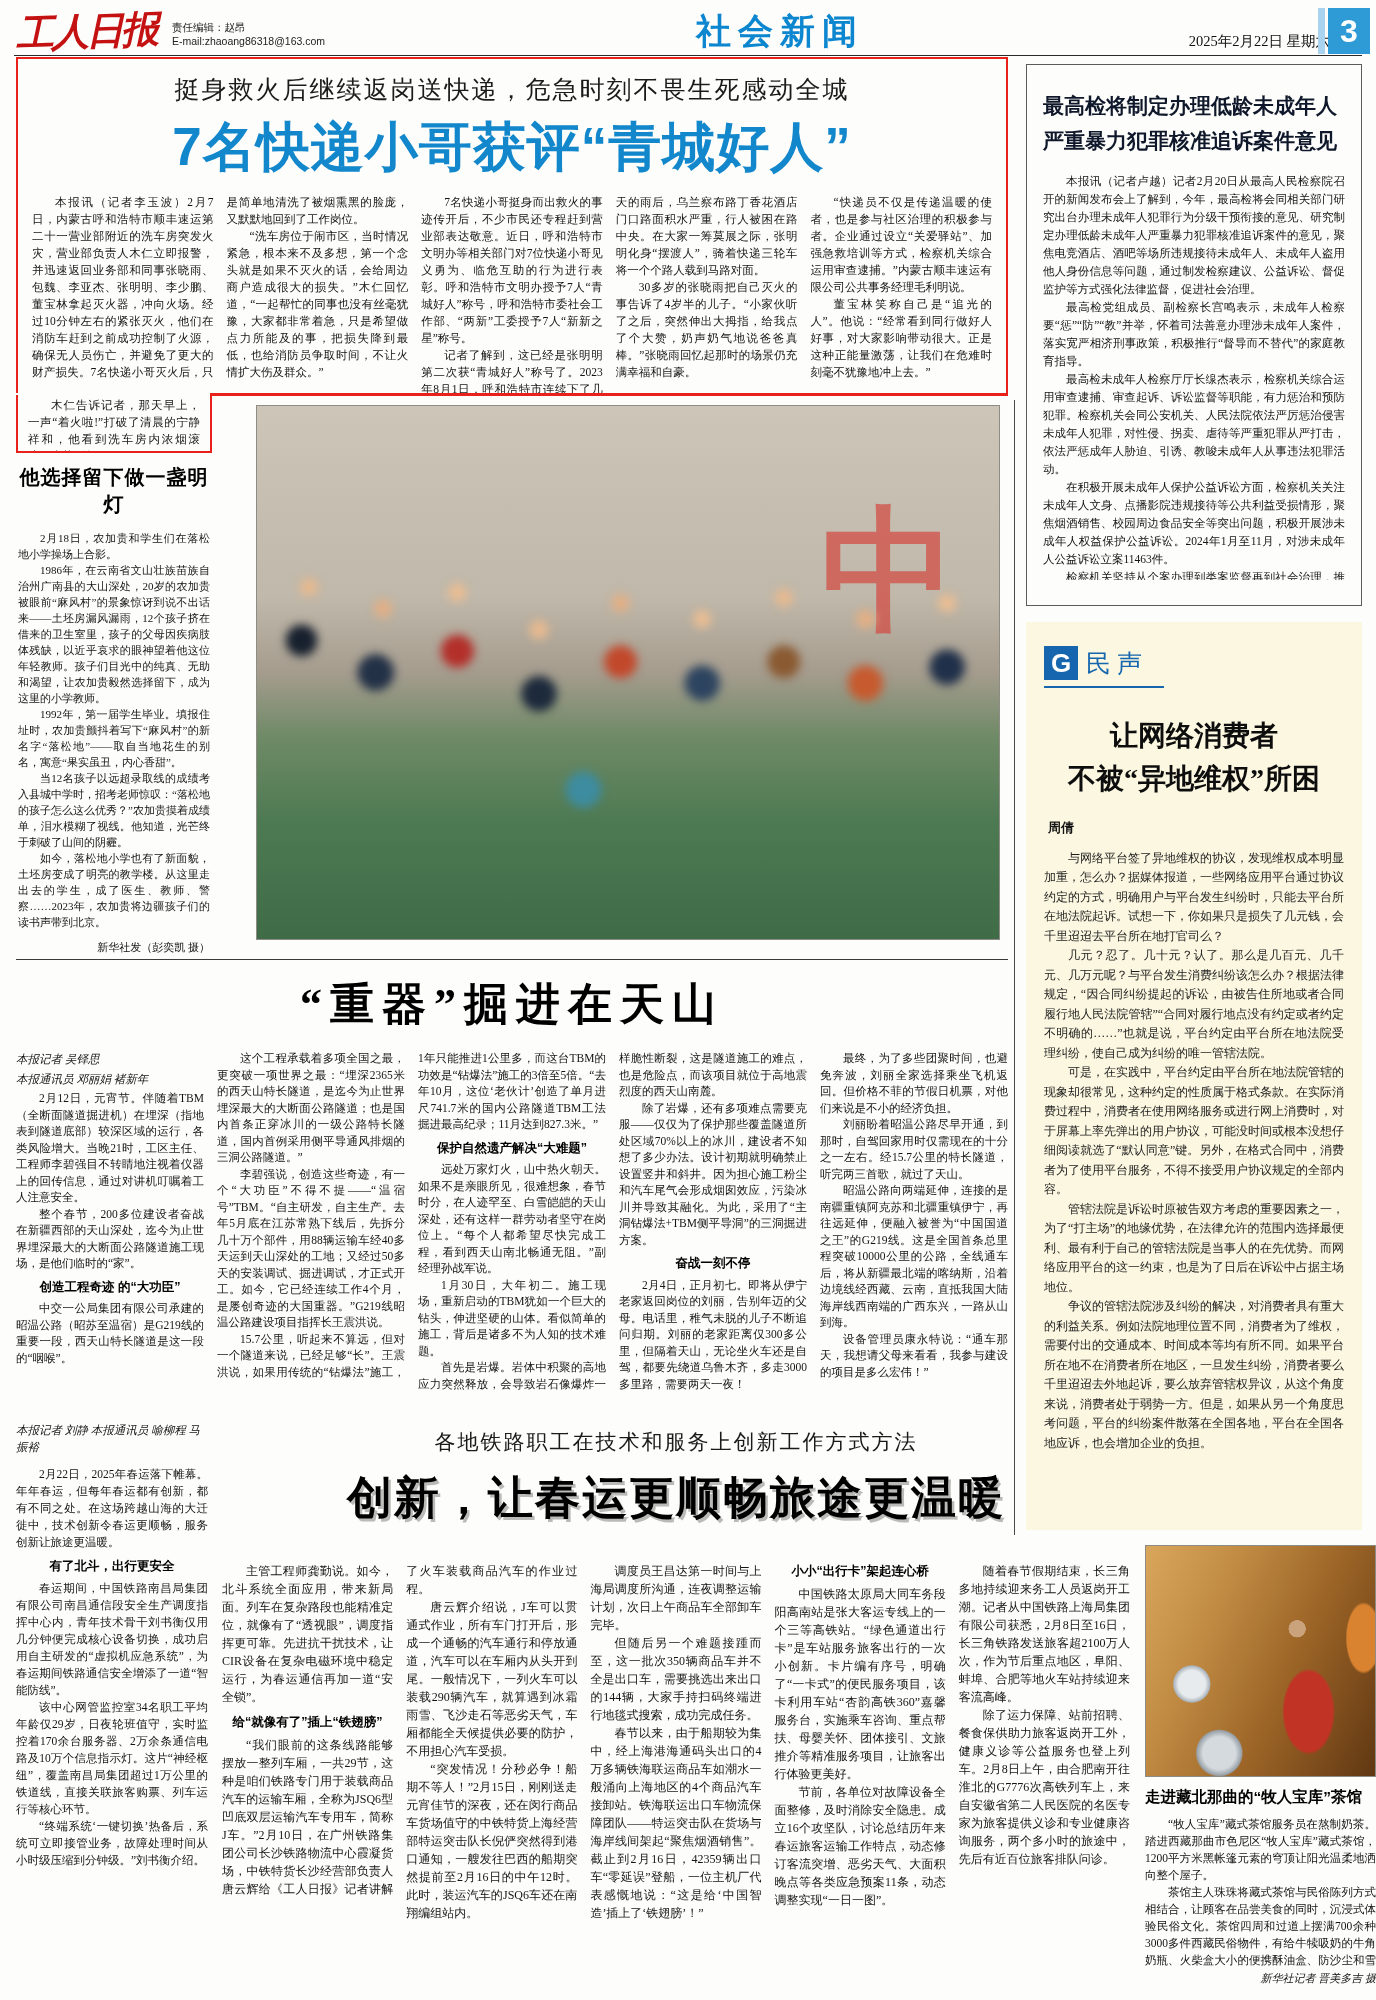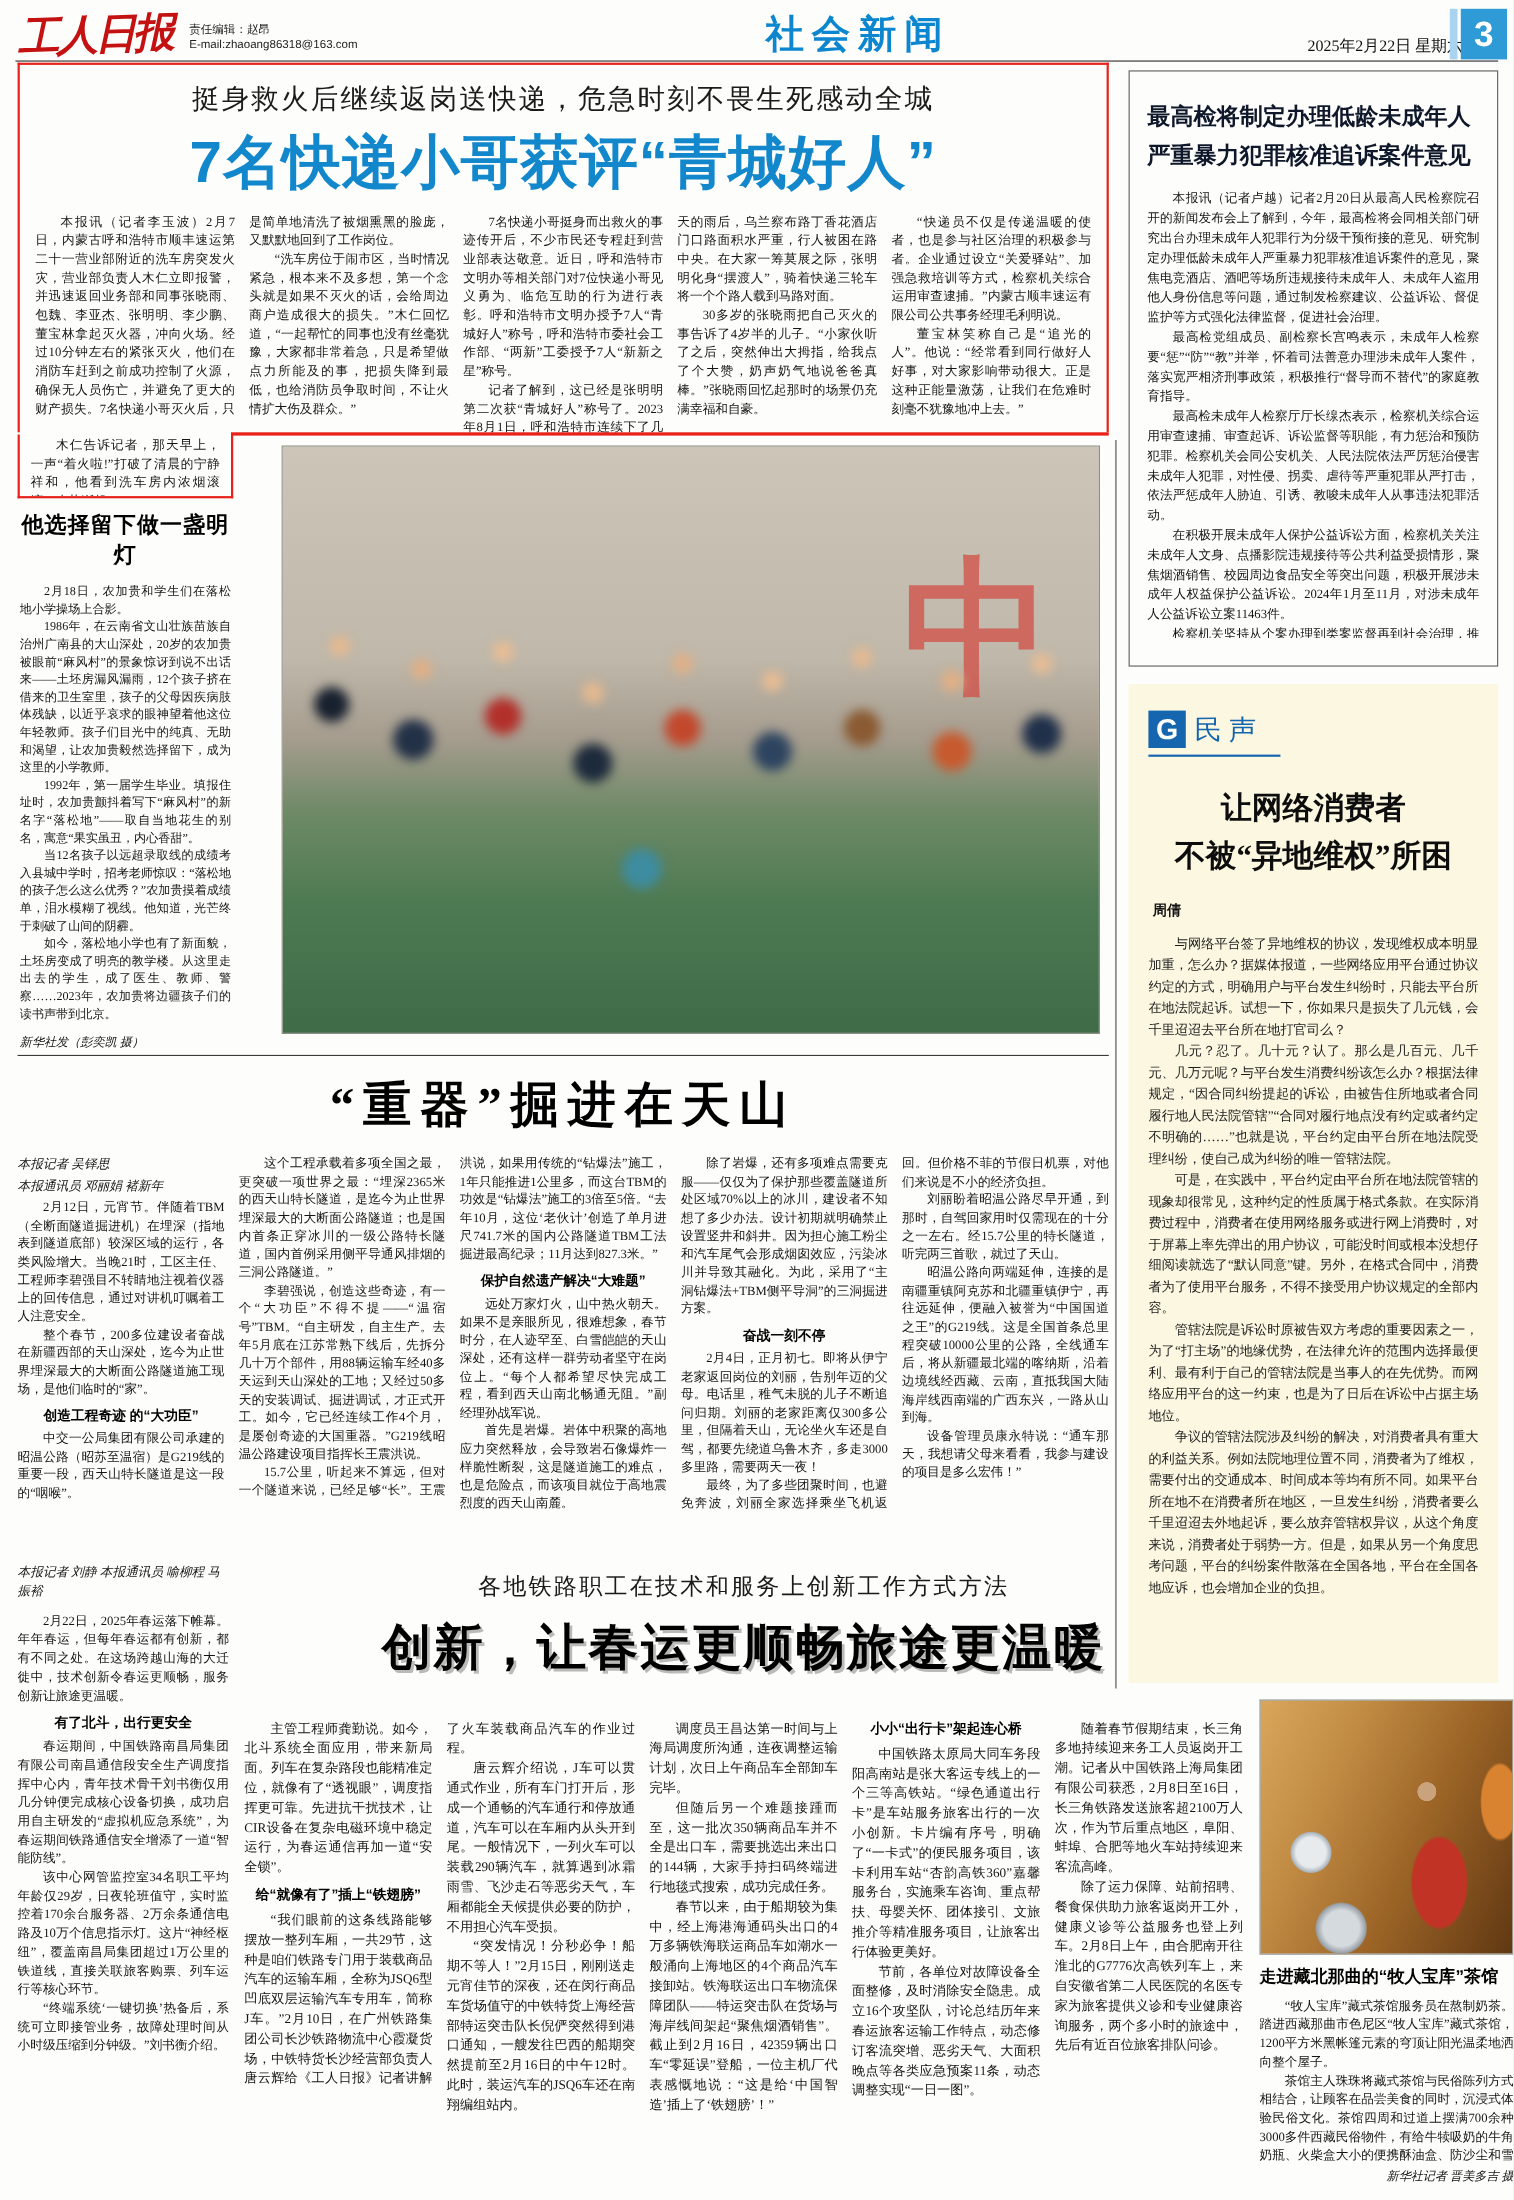--- a/index.html
+++ b/index.html
@@ -19,21 +19,21 @@
 #pageno-bar{width:7px;height:46px;background:#a9d3ee}
 #pageno-box{width:42px;height:46px;background:#2e9ad6;color:#fff;font-size:32px;font-weight:bold;
   display:flex;align-items:center;justify-content:center;font-family:"Liberation Sans",sans-serif}
 .mast-rule{left:14px;top:55px;width:1348px;height:1px;background:#2a2a2a}
 
 
 .art p{text-indent:2em;text-align:justify}
 .art h4{font-family:"Liberation Sans",sans-serif;font-size:12.5px;text-align:center;
   text-indent:0;margin:7px 0 5px;color:#000}
 .art .byl{text-indent:0;font-style:italic;margin:1px 0 3px}
-.credit{text-align:left;font-style:italic}
+.credit{text-align:right;}
 
 
 #lead-box{left:16px;top:57px;width:992px;height:336px;border:2.5px solid #e8211a;border-bottom:none;
   padding:10px 14px 0}
 #lead-kicker{text-align:center;font-family:"Liberation Sans",sans-serif;font-size:25px;color:#1b1b1b;
   letter-spacing:2px;margin-top:4px}
 #lead-headline{text-align:center;font-family:"Liberation Sans",sans-serif;font-weight:bold;
   font-size:53px;color:#1287cb;letter-spacing:1px;margin:6px 0 10px;white-space:nowrap}
 #lead-body{columns:5;column-gap:13px;height:218px;overflow:hidden;font-size:11.5px;line-height:17px}
 .seg-red{left:210px;top:393px;width:798px;height:2.5px;background:#e8211a}
@@ -216,20 +216,21 @@
         <p class="byl">本报通讯员 邓丽娟 褚新年</p>
         <p>2月12日，元宵节。伴随着TBM（全断面隧道掘进机）在埋深（指地表到隧道底部）较深区域的运行，各类风险增大。当晚21时，工区主任、工程师李碧强目不转睛地注视着仪器上的回传信息，通过对讲机叮嘱着工人注意安全。</p>
         <p>整个春节，200多位建设者奋战在新疆西部的天山深处，迄今为止世界埋深最大的大断面公路隧道施工现场，是他们临时的“家”。</p>
         <h4>创造工程奇迹 的“大功臣”</h4>
         <p>中交一公局集团有限公司承建的昭温公路（昭苏至温宿）是G219线的重要一段，西天山特长隧道是这一段的“咽喉”。</p>
         <p>这个工程承载着多项全国之最，更突破一项世界之最：“埋深2365米的西天山特长隧道，是迄今为止世界埋深最大的大断面公路隧道；也是国内首条正穿冰川的一级公路特长隧道，国内首例采用侧平导通风排烟的三洞公路隧道。”</p>
         <p>李碧强说，创造这些奇迹，有一个“大功臣”不得不提——“温宿号”TBM。“自主研发，自主生产。去年5月底在江苏常熟下线后，先拆分几十万个部件，用88辆运输车经40多天运到天山深处的工地；又经过50多天的安装调试、掘进调试，才正式开工。如今，它已经连续工作4个月，是屡创奇迹的大国重器。”G219线昭温公路建设项目指挥长王震洪说。</p>
         <p>15.7公里，听起来不算远，但对一个隧道来说，已经足够“长”。王震洪说，如果用传统的“钻爆法”施工，1年只能推进1公里多，而这台TBM的功效是“钻爆法”施工的3倍至5倍。“去年10月，这位‘老伙计’创造了单月进尺741.7米的国内公路隧道TBM工法掘进最高纪录；11月达到827.3米。”</p>
         <h4>保护自然遗产解决“大难题”</h4>
         <p>远处万家灯火，山中热火朝天。如果不是亲眼所见，很难想象，春节时分，在人迹罕至、白雪皑皑的天山深处，还有这样一群劳动者坚守在岗位上。“每个人都希望尽快完成工程，看到西天山南北畅通无阻。”副经理孙战军说。</p>
+        <p>1月30日，大年初二。施工现场，重新启动的TBM犹如一个巨大的钻头，伸进坚硬的山体。看似简单的施工，背后是诸多不为人知的技术难题。</p>
         <p>首先是岩爆。岩体中积聚的高地应力突然释放，会导致岩石像爆炸一样脆性断裂，这是隧道施工的难点，也是危险点，而该项目就位于高地震烈度的西天山南麓。</p>
         <p>除了岩爆，还有多项难点需要克服——仅仅为了保护那些覆盖隧道所处区域70%以上的冰川，建设者不知想了多少办法。设计初期就明确禁止设置竖井和斜井。因为担心施工粉尘和汽车尾气会形成烟囱效应，污染冰川并导致其融化。为此，采用了“主洞钻爆法+TBM侧平导洞”的三洞掘进方案。</p>
         <h4>奋战一刻不停</h4>
         <p>2月4日，正月初七。即将从伊宁老家返回岗位的刘丽，告别年迈的父母。电话里，稚气未脱的儿子不断追问归期。刘丽的老家距离仅300多公里，但隔着天山，无论坐火车还是自驾，都要先绕道乌鲁木齐，多走3000多里路，需要两天一夜！</p>
         <p>最终，为了多些团聚时间，也避免奔波，刘丽全家选择乘坐飞机返回。但价格不菲的节假日机票，对他们来说是不小的经济负担。</p>
         <p>刘丽盼着昭温公路尽早开通，到那时，自驾回家用时仅需现在的十分之一左右。经15.7公里的特长隧道，听完两三首歌，就过了天山。</p>
         <p>昭温公路向两端延伸，连接的是南疆重镇阿克苏和北疆重镇伊宁，再往远延伸，便融入被誉为“中国国道之王”的G219线。这是全国首条总里程突破10000公里的公路，全线通车后，将从新疆最北端的喀纳斯，沿着边境线经西藏、云南，直抵我国大陆海岸线西南端的广西东兴，一路从山到海。</p>
         <p>设备管理员康永特说：“通车那天，我想请父母来看看，我参与建设的项目是多么宏伟！”</p>
       </div>
   </div>

